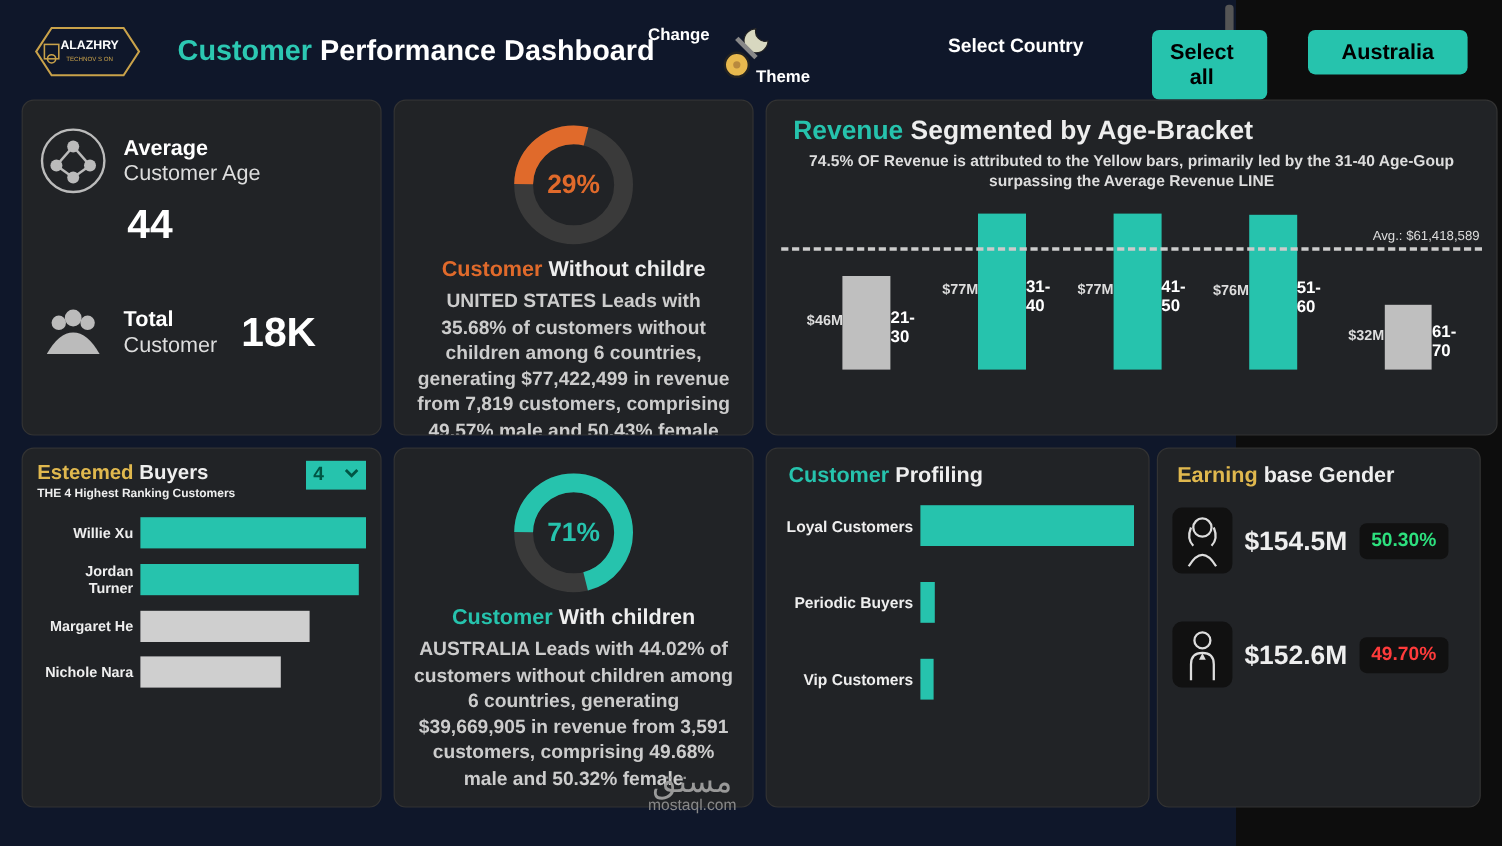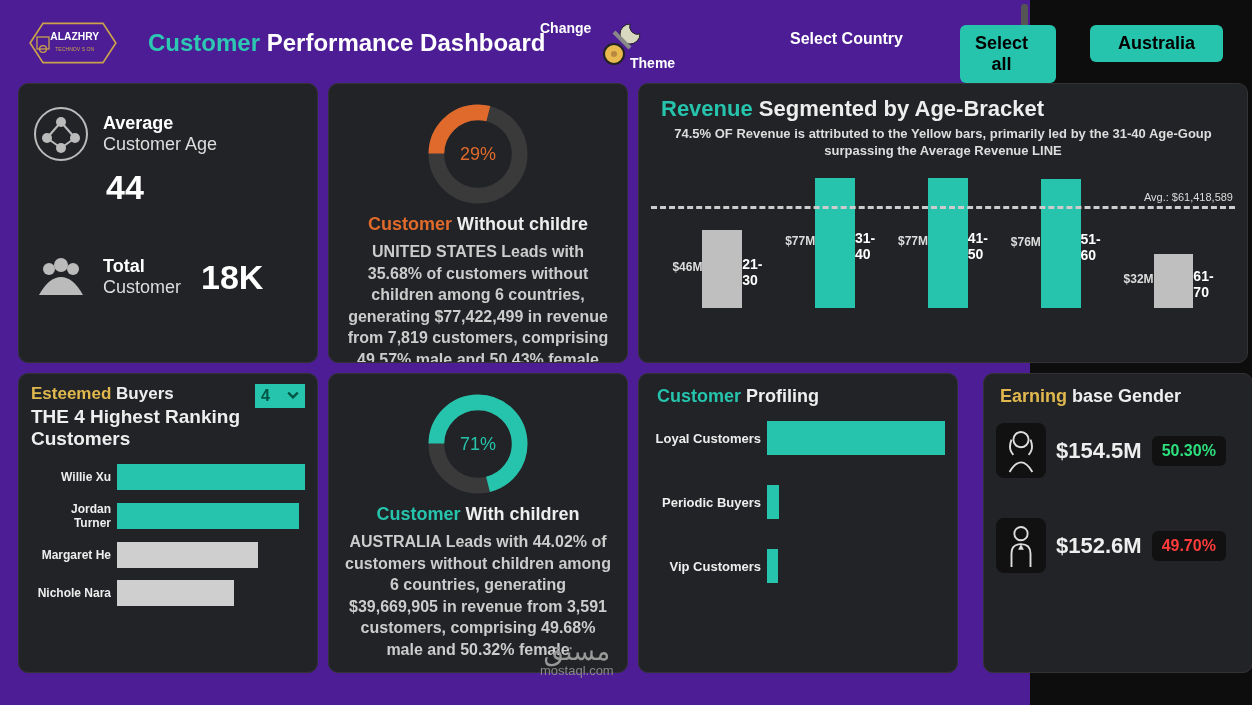--- a/index.html
+++ b/index.html
@@ -8,21 +8,21 @@
     font-family: 'Segoe UI', Arial, sans-serif;
     color: #eee;
     width: 1252px;
     height: 705px;
     overflow: hidden;
     position: relative;
   }
   .page {
     width: 1030px;
     height: 705px;
-    background: #4c1d95;
+    background: #0f172a;
     padding: 8px;
     position: relative;
   }
   
   .header {
     display: flex;
     align-items: center;
     height: 70px;
     padding: 0 10px;
     gap: 20px;
@@ -93,21 +93,21 @@
   .kpi-icon { width:60px; height:60px; flex:0 0 60px; }
   .kpi-text .lab1 { font-size:18px; font-weight:700; color:#fff;}
   .kpi-text .lab2 { font-size:18px; color:#ddd;}
   .kpi-val { font-size:34px; font-weight:700; color:#fff; margin-left:75px; margin-top:-16px;}
   .kpi-row2 { display:flex; align-items:center; gap:12px; margin-top:40px;}
   .kpi-val-inline { font-size:34px; font-weight:700; color:#fff; margin-left:8px;}
 
   
   .donut-wrap { text-align:center; }
   .donut { width:110px; height:110px; margin:5px auto 5px; position:relative;}
-  .donut .pct { position:absolute; inset:0; display:flex; align-items:center; justify-content:center; font-size:18px; font-weight:400;}
+  .donut .pct { position:absolute; inset:0; display:flex; align-items:center; justify-content:center; font-size:22px; font-weight:700;}
   .donut-title { font-size:18px; font-weight:700; margin-bottom:6px;}
   .donut-title .accent-o { color:#e06a2b; }
   .donut-title .accent-g { color:#26c3ad; }
   .donut-desc { font-size:16px; color:#ccc; font-weight:600; line-height:1.35; padding:0 4px;}
 
   
   .rev-title { font-size:22px; font-weight:700; margin:2px 0 4px 10px;}
   .rev-title .accent { color:#26c3ad; }
   .rev-sub { font-size:13px; font-weight:700; color:#ddd; text-align:center; padding:0 20px; line-height:1.3;}
   .barchart { position:relative; height:170px; margin-top:8px; padding:0 10px;}
@@ -130,21 +130,21 @@
   .eb-title .accent { color:#e0b84e; }
   .eb-drop {
     position:absolute; right:12px; top:10px;
     width:50px; height:24px;
     background:#26c3ad;
     display:flex; align-items:center; justify-content:space-between;
     padding:0 6px;
     color:#054; font-weight:700;
     cursor:pointer;
   }
-  .eb-sub { font-size:19px; font-weight:700; margin-bottom:14px;}
+  .eb-sub { font-size:10px; font-weight:700; margin-bottom:14px;}
   .eb-row { display:flex; align-items:center; margin-bottom:12px; gap:6px;}
   .eb-name { width:80px; font-size:12px; text-align:right; font-weight:600; color:#eee;}
   .eb-bar-bg { flex:1; height:26px; position:relative;}
   .eb-bar { height:26px; }
   .eb-bar.teal { background:#26c3ad;}
   .eb-bar.gray { background:#cfcfcf;}
 
   
   .cp-card { }
   .cp-title { font-size:18px; font-weight:700; margin:2px 0 14px 6px;}
@@ -157,21 +157,21 @@
   
   .eg-title { font-size:18px; font-weight:700; margin:2px 0 16px 4px;}
   .eg-title .accent { color:#e0b84e; }
   .eg-row { display:flex; align-items:center; gap:10px; margin-bottom:40px;}
   .eg-icon { width:50px; height:55px; background:#111; border-radius:8px; display:flex; align-items:center; justify-content:center;}
   .eg-val { font-size:22px; font-weight:700;}
   .eg-pct { font-size:16px; font-weight:800; padding:6px 10px; border-radius:6px; background:#111;}
   .eg-pct.green { color:#2de07e;}
   .eg-pct.red { color:#ff3b3b;}
 
-  .row2 { display:grid; grid-template-columns: 320px 270px; gap:25px; }
+  .row2 { display:grid; grid-template-columns: 320px 270px; gap:6px; }
 
   .watermark { position:absolute; left:540px; top:640px; color:#888; font-size:13px; text-align:center; pointer-events:none;}
   .watermark .ar { font-size:26px; color:#999; letter-spacing:2px; line-height:0.9;}
   
   .scrollbar-stub { position:absolute; right:2px; top:4px; width:7px; height:26px; background:#555; border-radius:3px;}
 </style>
 </head>
 <body>
 
 <div class="page">

